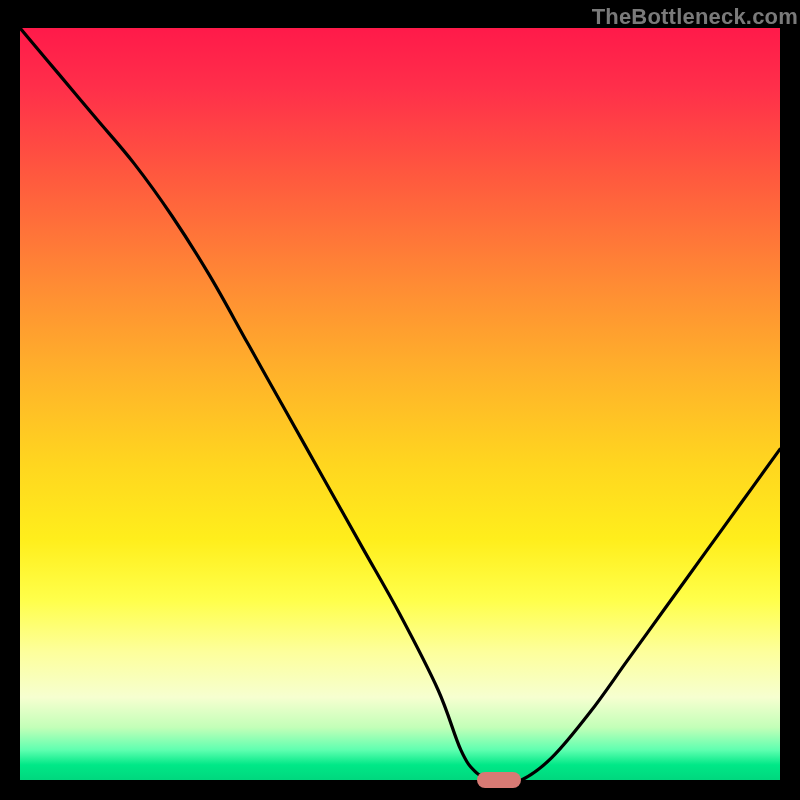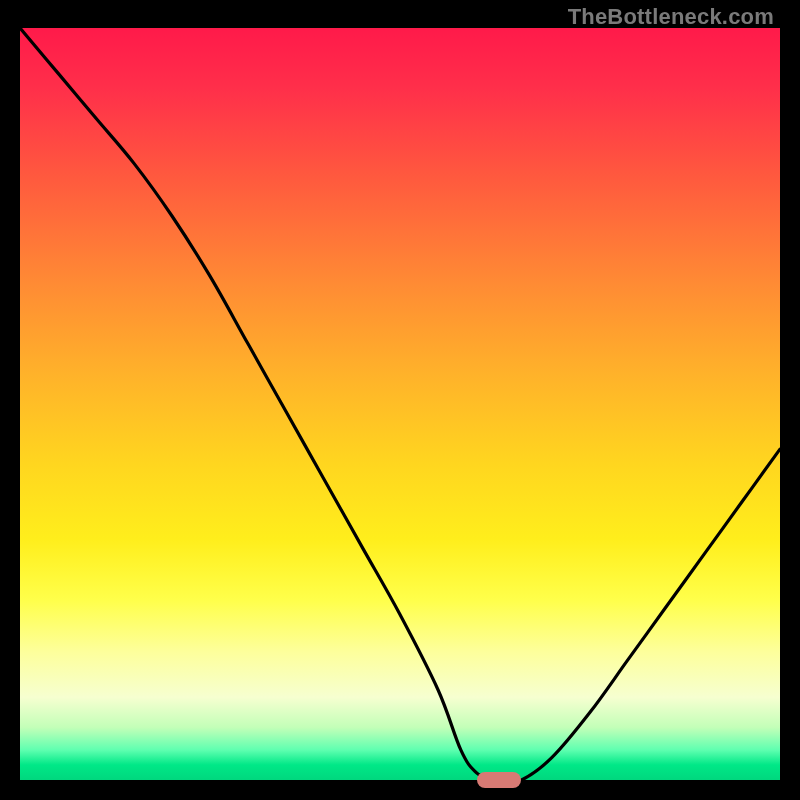--- a/index.html
+++ b/index.html
@@ -13,21 +13,21 @@
   }
   .frame {
     position: relative;
     width: 800px;
     height: 800px;
     background: #000;
   }
   .watermark {
     position: absolute;
     top: 4px;
-    right: 26px;
+    right: 2px;
     color: #7a7a7a;
     font-size: 22px;
     font-weight: bold;
     letter-spacing: 0.2px;
     z-index: 10;
   }
   .plot-area {
     position: absolute;
     left: 20px;
     top: 28px;

